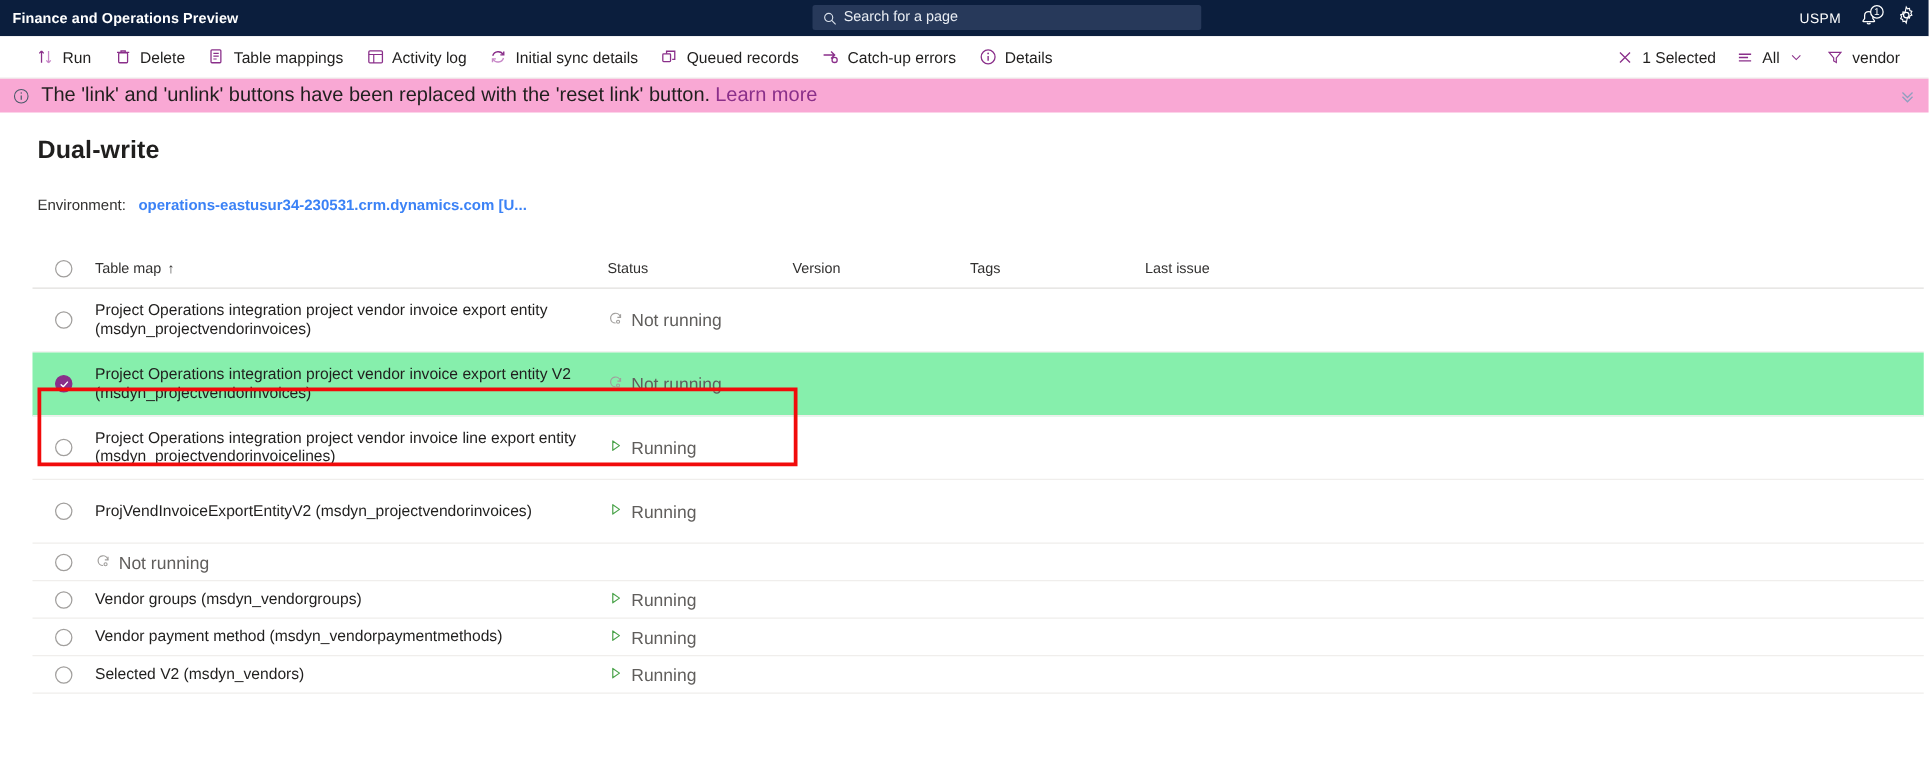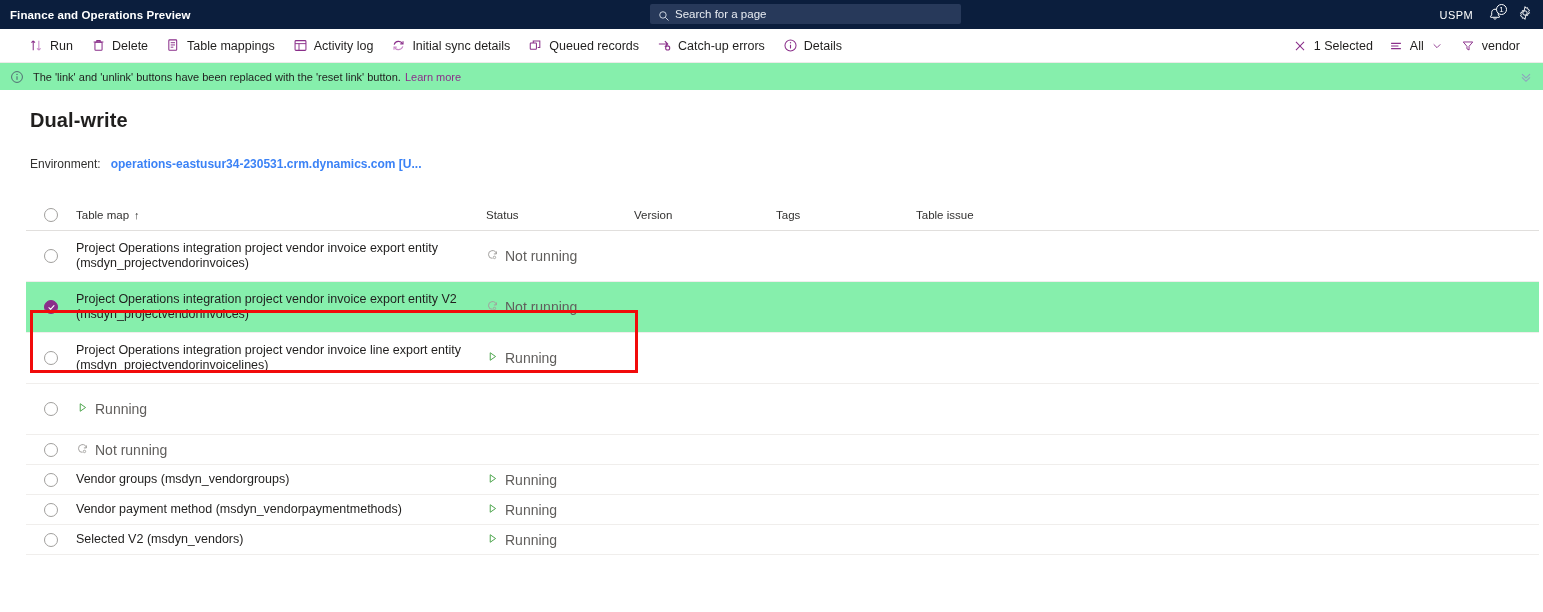--- a/index.html
+++ b/index.html
@@ -122,26 +122,26 @@
     position: absolute;
     right: 14px;
     display: flex;
     align-items: center;
   }
   .toolbar-right .tb-item { margin-right: 2px; }
 
   
   .infobar {
     height: 27px;
-    background: #86efac;
+    background: #f9a8d4;
     display: flex;
     align-items: center;
     padding-left: 10px;
     position: relative;
-    font-size: 11px;
+    font-size: 16px;
     color: #201f1e;
     box-sizing: border-box;
   }
   .infobar-icon { width: 14px; height: 14px; margin-right: 9px; flex: 0 0 auto; }
   .infobar-text { white-space: nowrap; }
   .infobar-link { color: #8a2f8a; text-decoration: none; margin-left: 4px; }
   .infobar-chevron {
     position: absolute;
     right: 10px;
     top: 50%;
@@ -444,21 +444,21 @@
     <div class="grid-head">
       <div class="col col-check">
         <span class="hdr-circle"></span>
       </div>
       <div class="col col-name">
         <span>Table map</span><span class="sort-arrow">↑</span>
       </div>
       <div class="col col-status">Status</div>
       <div class="col col-ver">Version</div>
       <div class="col col-tags">Tags</div>
-      <div class="col col-issue">Table issue</div>
+      <div class="col col-issue">Last issue</div>
     </div>
 
     <div id="rows-container">
         <div class="grid-row tall">
           <div class="cell col-check">
             <span class="row-check"></span>
           </div>
           <div class="cell col-name">
             <div class="name-text">Project Operations integration project vendor invoice export entity (msdyn_projectvendorinvoices)</div>
           </div>
@@ -523,20 +523,23 @@
             </span>
           </div>
           <div class="cell col-ver"></div>
           <div class="cell col-tags"></div>
           <div class="cell col-issue"></div>
         </div>
         <div class="grid-row tall">
           <div class="cell col-check">
             <span class="row-check"></span>
           </div>
+          <div class="cell col-name">
+            <div class="name-text">ProjVendInvoiceExportEntityV2 (msdyn_projectvendorinvoices)</div>
+          </div>
           <div class="cell col-status">
             <span class="status-cell">
               <span class="status-icon">
                 <svg viewBox="0 0 16 16" width="13" height="13">
                   <path d="M5.2 3.4l6.6 4.6-6.6 4.6z" fill="none" stroke="#4aa34a" stroke-width="1.2" stroke-linejoin="round"></path>
                 </svg>
               </span>
               <span>Running</span>
             </span>
           </div>

